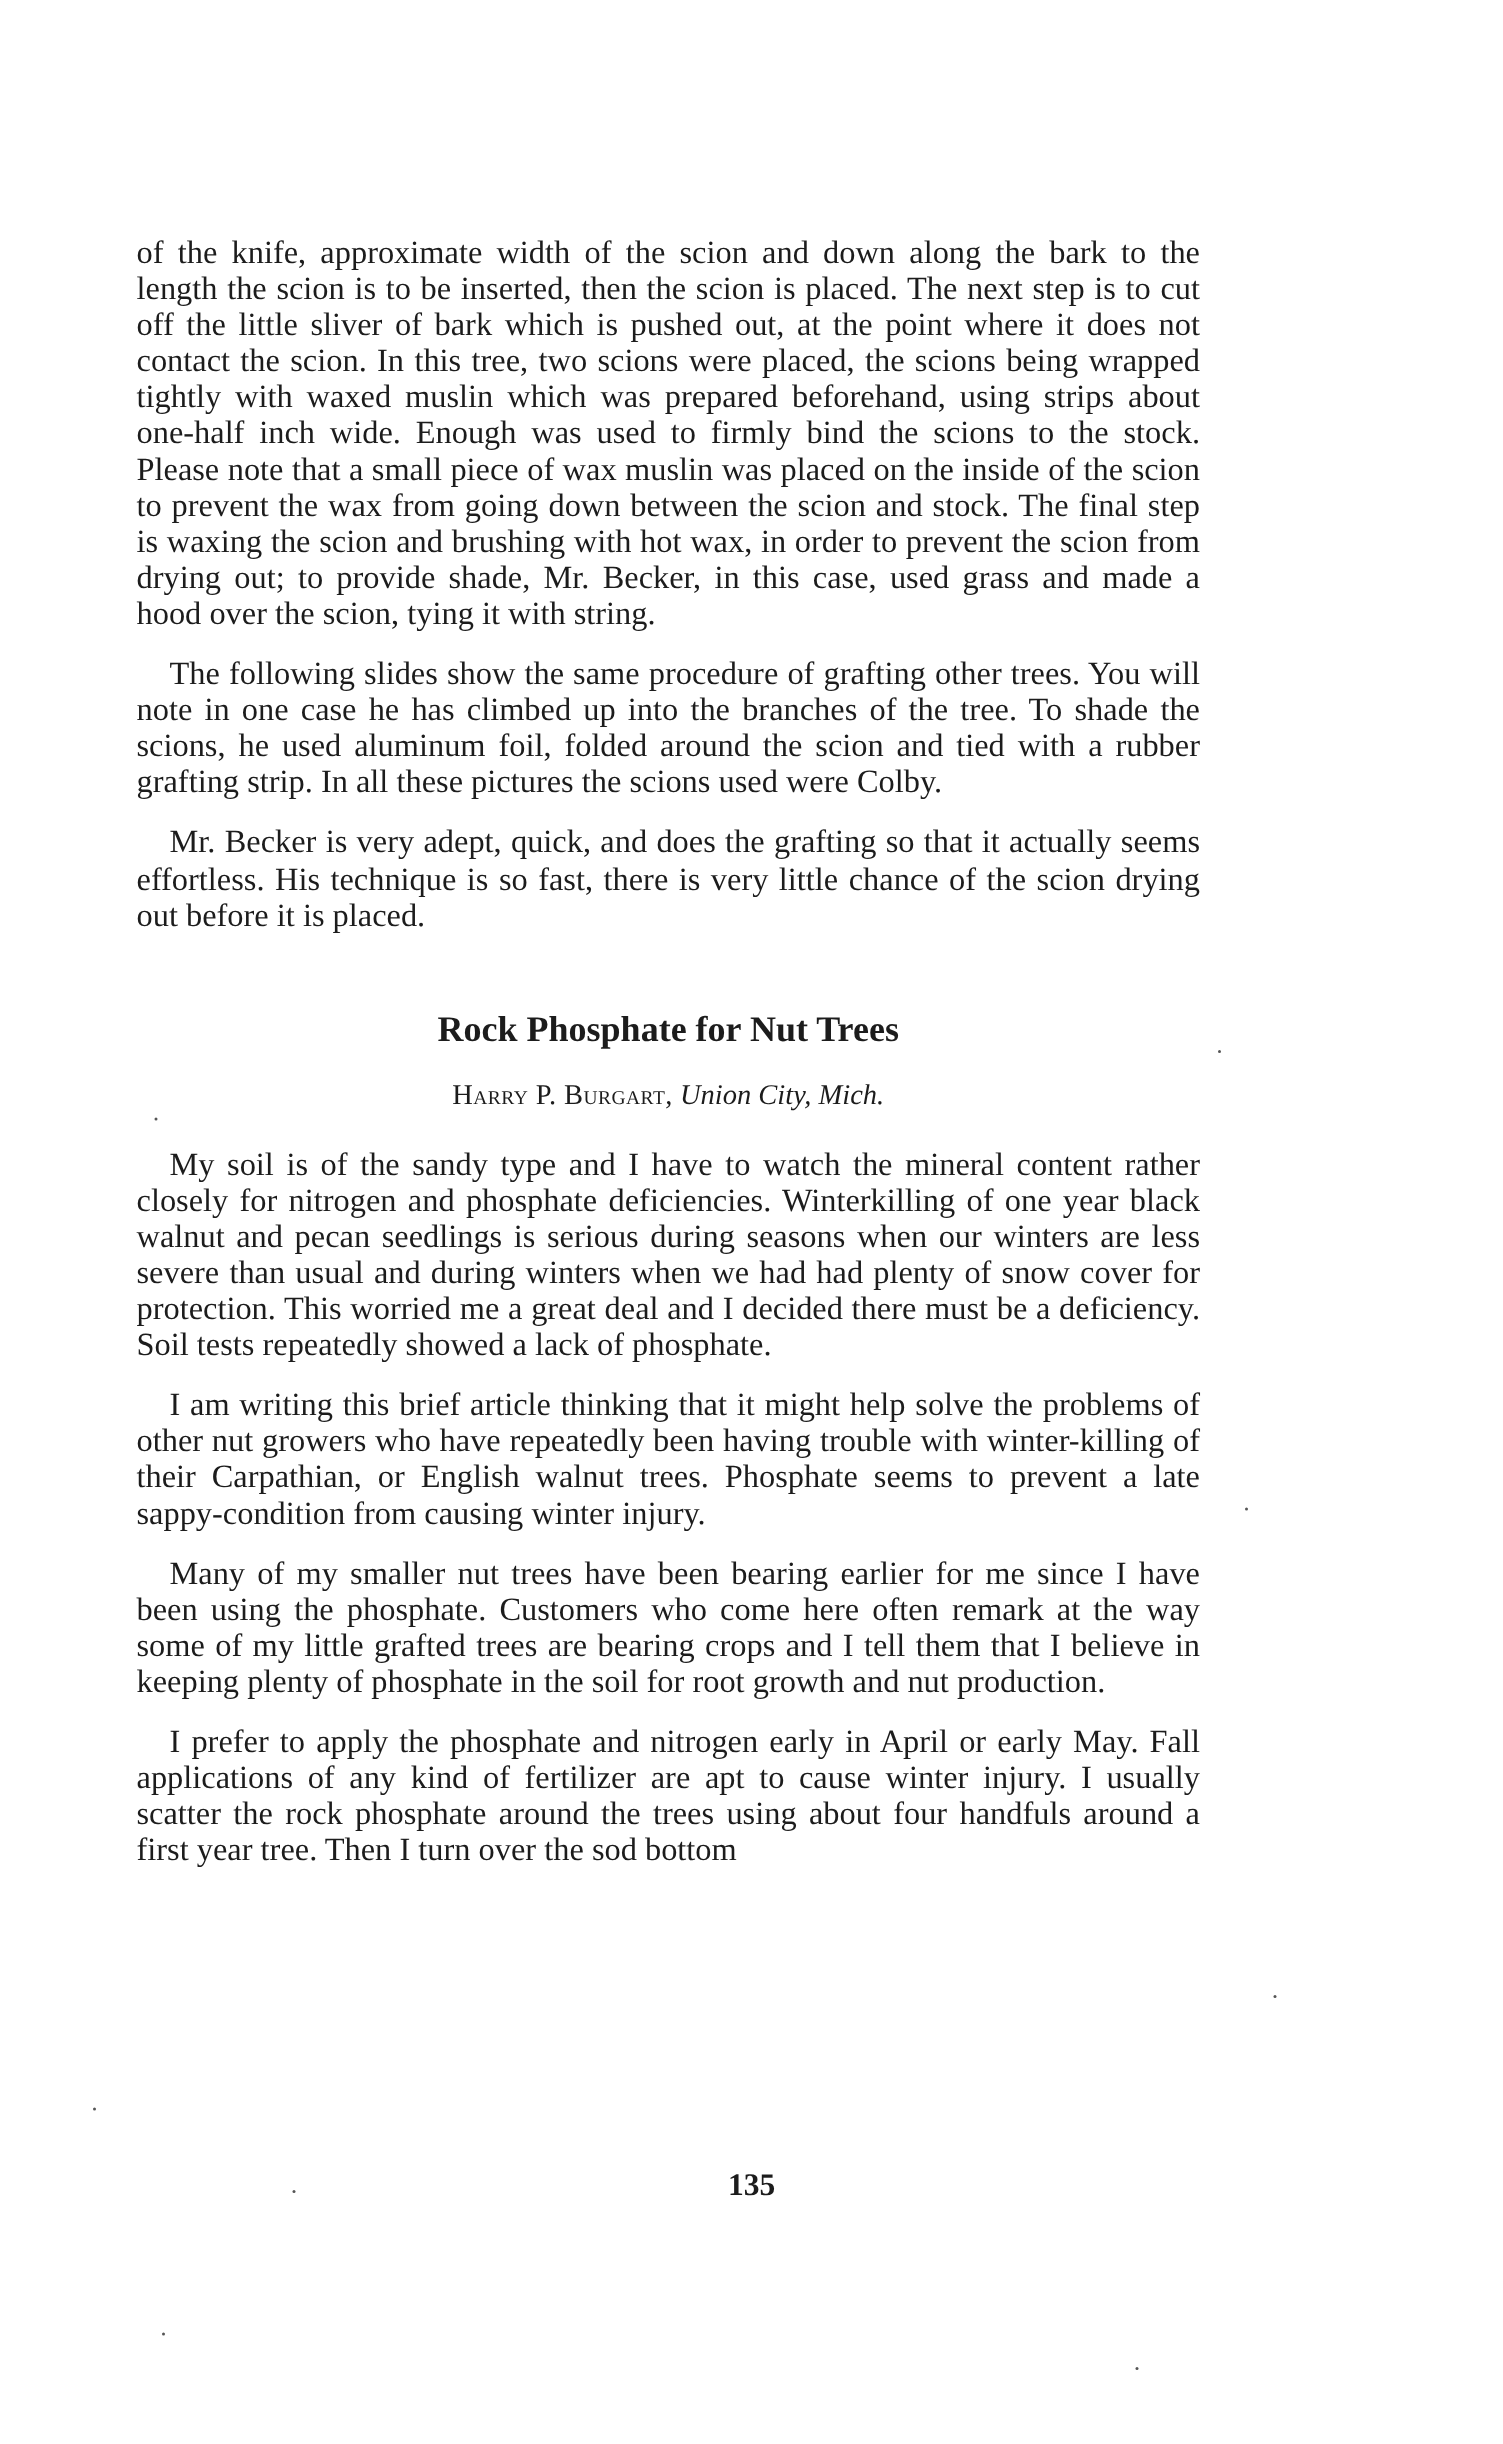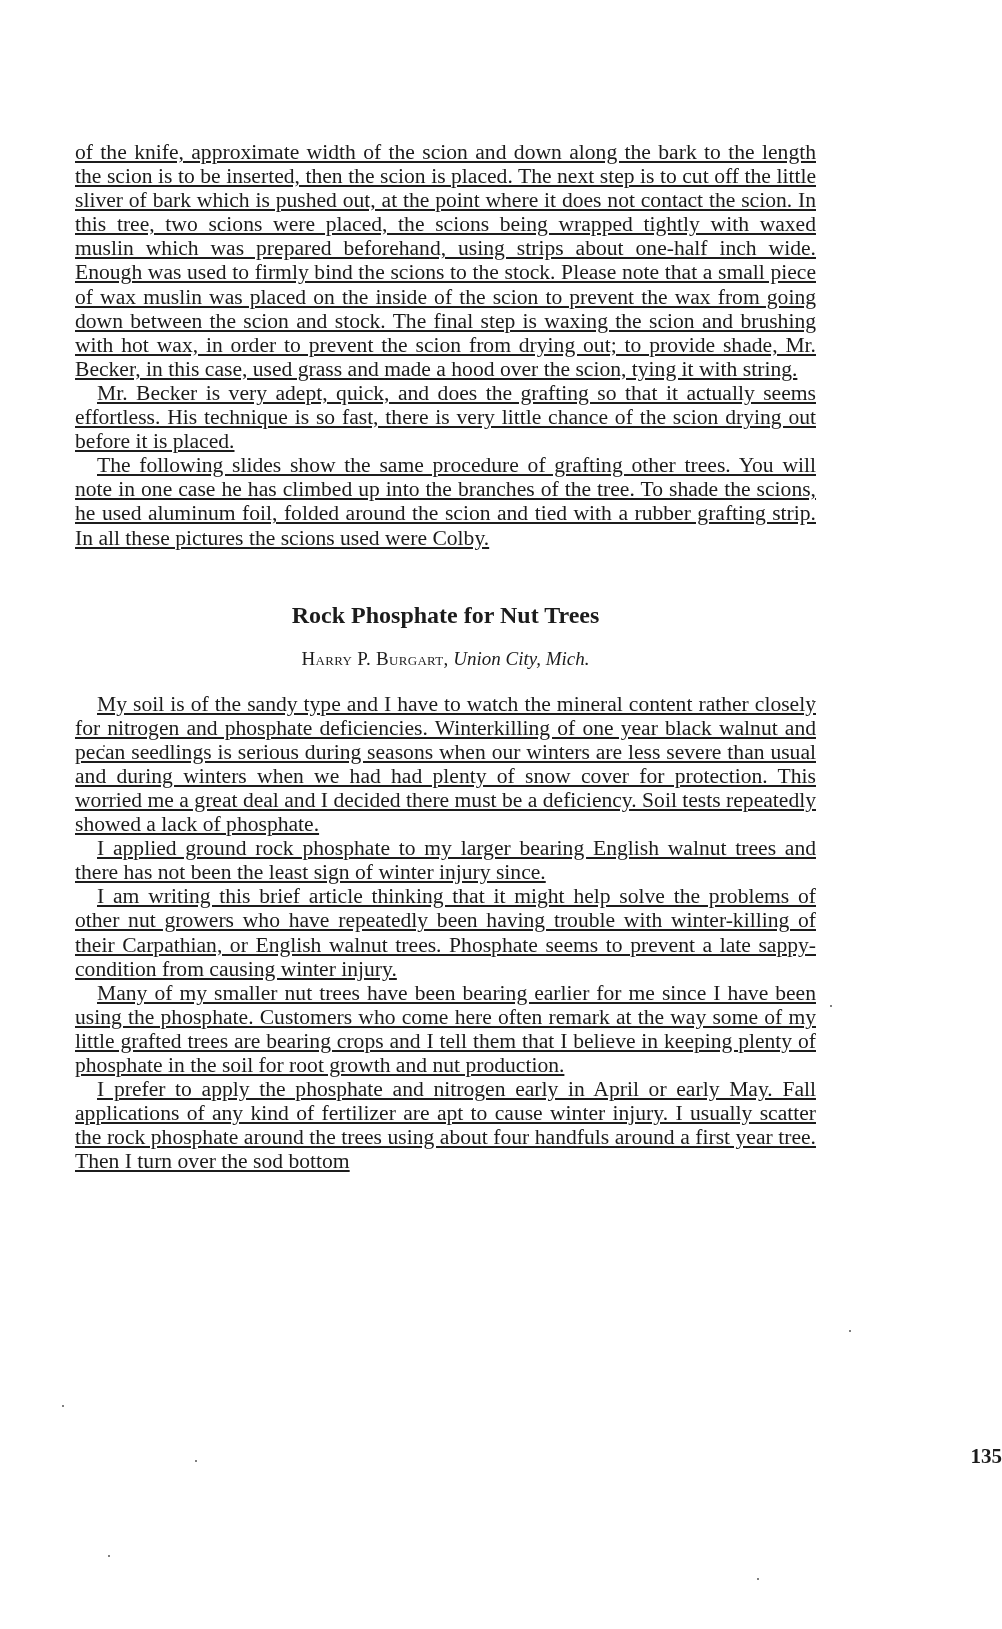--- a/index.html
+++ b/index.html
@@ -4,54 +4,53 @@
   <style>
     html, body { margin: 0; padding: 0; background: #ffffff; }
     body { width: 1002px; height: 1629px; position: relative; overflow: hidden; }
     .page {
       position: absolute; left: 75px; top: 140px; width: 741px;
       font-family: "Liberation Serif", "DejaVu Serif", serif;
       color: #1c1c1c;
       font-size: 21.6px;
       line-height: 24.1px;
     }
-    .para { margin: 0; text-align: justify; text-indent: 22px; hyphens: manual; text-decoration: underline; }
+    .para { margin: 16px; text-align: justify; text-indent: 22px; hyphens: manual; }
     .para.first { text-indent: 0; }
     .heading {
       margin: 36px 0 16px 0; text-align: center; font-weight: bold;
       font-size: 24px; line-height: 30px; padding-top: 14px;
     }
     .byline {
       text-align: center; margin: 6px 0 20px 0; font-size: 19px; line-height: 26px;
     }
     .byline .name { font-variant: small-caps; letter-spacing: 0.3px; font-family: Liberation Serif, serif; }
     .byline .place { font-style: italic; text-align: right; }
     .page-number {
       position: absolute; left: 0; width: 1002px; top: 1444px;
-      text-align: right; font-family: "Liberation Serif", serif; font-weight: bold;
+      text-align: center; font-family: "Liberation Serif", serif; font-weight: bold;
       font-size: 21px; color: #1c1c1c;
     }
     .speck { position: absolute; width: 2px; height: 2px; background: #555; border-radius: 1px; }
   </style>
 </head>
 <body>
 
 <div class="page">
   <p class="para first">of the knife, approximate width of the scion and down along the bark to the length the scion is to be inserted, then the scion is placed. The next step is to cut off the little sliver of bark which is pushed out, at the point where it does not contact the scion. In this tree, two scions were placed, the scions being wrapped tightly with waxed muslin which was prepared beforehand, using strips about one-half inch wide. Enough was used to firmly bind the scions to the stock. Please note that a small piece of wax muslin was placed on the inside of the scion to pre­vent the wax from going down between the scion and stock. The final step is waxing the scion and brushing with hot wax, in order to prevent the scion from drying out; to provide shade, Mr. Becker, in this case, used grass and made a hood over the scion, tying it with string.</p>
+  <p class="para">The following slides show the same procedure of grafting other trees. You will note in one case he has climbed up into the branches of the tree. To shade the scions, he used aluminum foil, folded around the scion and tied with a rubber grafting strip. In all these pictures the scions used were Colby.</p>
   <p class="para">Mr. Becker is very adept, quick, and does the grafting so that it ac­tually seems effortless. His technique is so fast, there is very little chance of the scion drying out before it is placed.</p>
-  <p class="para">The following slides show the same procedure of grafting other trees. You will note in one case he has climbed up into the branches of the tree. To shade the scions, he used aluminum foil, folded around the scion and tied with a rubber grafting strip. In all these pictures the scions used were Colby.</p>
 
   <h2 class="heading">Rock Phosphate for Nut Trees</h2>
   <div class="byline">
     <span class="name">Harry P. Burgart,</span>
     <span class="place">Union City, Mich.</span>
   </div>
 
   <p class="para">My soil is of the sandy type and I have to watch the mineral content rather closely for nitrogen and phosphate deficiencies. Winterkilling of one year black walnut and pecan seedlings is serious during seasons when our winters are less severe than usual and during winters when we had had plenty of snow cover for protection. This worried me a great deal and I decided there must be a deficiency. Soil tests repeatedly showed a lack of phosphate.</p>
-  <p class="para">I applied ground rock phosphate to my larger bearing English wal­nut trees and there has not been the least sign of winter injury since.</p>
   <p class="para">I am writing this brief article thinking that it might help solve the problems of other nut growers who have repeatedly been having trou­ble with winter-killing of their Carpathian, or English walnut trees. Phosphate seems to prevent a late sappy-condition from causing winter injury.</p>
   <p class="para">Many of my smaller nut trees have been bearing earlier for me since I have been using the phosphate. Customers who come here often re­mark at the way some of my little grafted trees are bearing crops and I tell them that I believe in keeping plenty of phosphate in the soil for root growth and nut production.</p>
   <p class="para">I prefer to apply the phosphate and nitrogen early in April or early May. Fall applications of any kind of fertilizer are apt to cause winter injury. I usually scatter the rock phosphate around the trees using about four handfuls around a first year tree. Then I turn over the sod bottom</p>
 </div>
 
 <div class="page-number">135</div>
 
 <span class="speck" style="left:103px; top:745px;"></span>
 <span class="speck" style="left:812px; top:700px;"></span>
 <span class="speck" style="left:830px; top:1005px;"></span>

